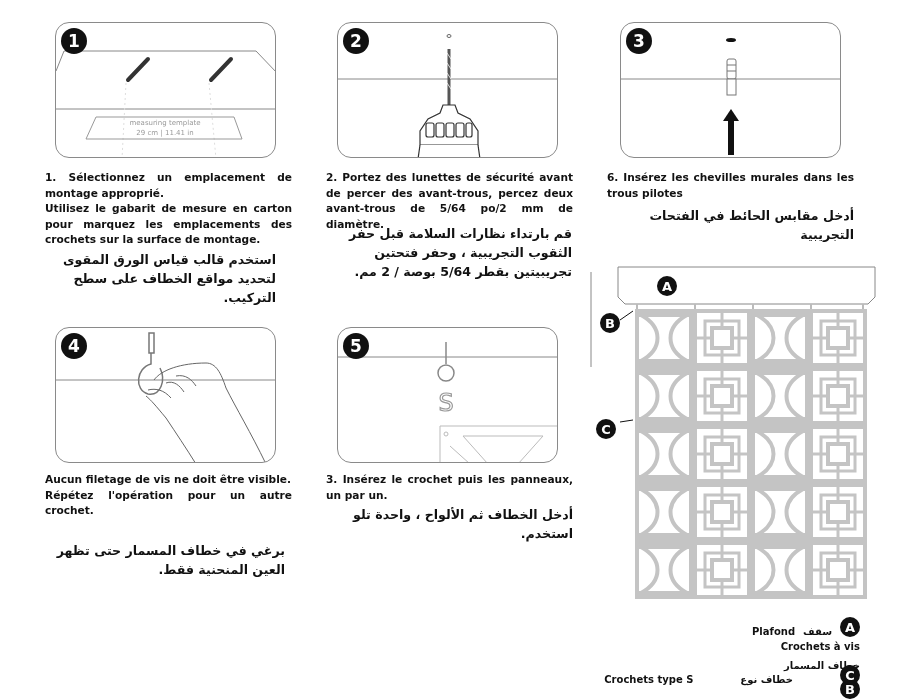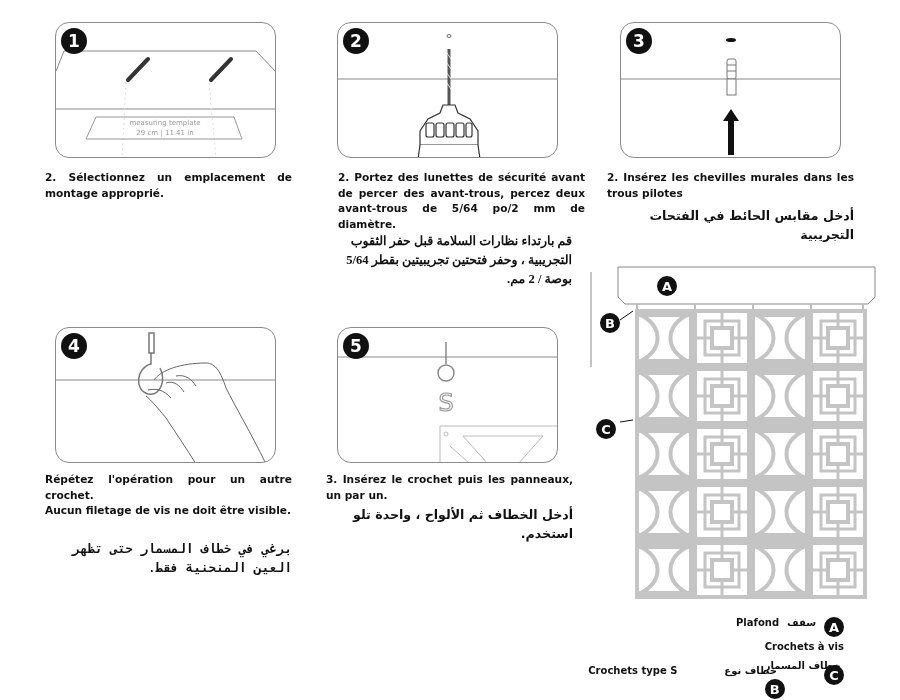--- a/index.html
+++ b/index.html
@@ -22,21 +22,21 @@
   .step-fr {
     position: absolute; font-size: 10.6px; font-weight: bold; line-height: 15.5px;
     text-align: justify; text-align-last: left; color: #111;
   }
   .step-fr p { text-align: justify; }
   .step-ar {
     position: absolute; font-size: 12.6px; font-weight: bold; line-height: 19px;
     direction: rtl; text-align: right; color: #111;
   }
 
-  .legend { position: absolute; right: 56px; display: flex; align-items: flex-start; gap: 8px; padding-left: 44px; }
+  .legend { position: absolute; right: 40px; display: flex; align-items: flex-end; gap: 8px; padding-left: 44px; }
   .legend .txt { font-size: 10px; font-weight: bold; white-space: nowrap; }
   .legend .badge { position: static; width: 20px; height: 20px; font-size: 13px; }
   .callout { position: absolute; width: 20px; height: 20px; font-size: 13px; }
 </style>
 </head>
 <body>
 
 <div class="panel" style="left:55px;top:22px;">
   <svg width="221" height="136">
     <polyline points="0,48 8,28 200,28 221,50" fill="none" stroke="#888" stroke-width="1"></polyline>
@@ -130,44 +130,46 @@
       <line x1="102" y1="98" x2="102" y2="136"></line>
       <circle cx="108" cy="106" r="2"></circle>
       <polygon points="125,108 205,108 180,136 150,136"></polygon>
       <line x1="112" y1="118" x2="132" y2="136"></line>
     </g>
   </svg>
   <div class="badge">5</div>
 </div>
 
 <div class="step-fr" style="left:45px;top:170px;width:247px;">
-  <p>2. Sélectionnez un emplacement de montage approprié.</p>
+  <p>1. Sélectionnez un emplacement de montage approprié.</p>
+  <p>Utilisez le gabarit de mesure en carton pour marquez les emplacements des crochets sur la surface de montage.</p>
 </div>
 <div class="step-ar" style="left:55px;top:250px;width:221px;">
-</div>
-
-<div class="step-fr" style="left:338px;top:170px;width:247px;">
+  <p>استخدم قالب قياس الورق المقوى لتحديد مواقع الخطاف على سطح التركيب.</p>
+</div>
+
+<div class="step-fr" style="left:326px;top:170px;width:247px;">
   <p>2. Portez des lunettes de sécurité avant de percer des avant-trous, percez deux avant-trous de 5/64 po/2 mm de diamètre.</p>
 </div>
-<div class="step-ar" style="left:330px;top:232px;width:242px;font-family:Liberation Serif, serif;">
+<div class="step-ar" style="left:330px;top:224px;width:242px;">
   <p>قم بارتداء نظارات السلامة قبل حفر الثقوب التجريبية ، وحفر فتحتين تجريبيتين بقطر 5/64 بوصة / 2 مم.</p>
 </div>
 
 <div class="step-fr" style="left:607px;top:170px;width:247px;">
-  <p>2. Insérez les chevilles murales dans les trous pilotes</p>
+  <p>6. Insérez les chevilles murales dans les trous pilotes</p>
 </div>
 <div class="step-ar" style="left:607px;top:206px;width:247px;">
   <p>أدخل مقابس الحائط في الفتحات التجريبية</p>
 </div>
 
 <div class="step-fr" style="left:45px;top:472px;width:247px;">
+  <p>Aucun filetage de vis ne doit être visible.</p>
   <p>Répétez l'opération pour un autre crochet.</p>
-  <p>Aucun filetage de vis ne doit être visible.</p>
-</div>
-<div class="step-ar" style="left:45px;top:541px;width:247px;font-family:Liberation Mono, monospace;">
+</div>
+<div class="step-ar" style="left:38px;top:541px;width:247px;">
   <p>برغي في خطاف المسمار حتى تظهر العين المنحنية فقط.</p>
 </div>
 
 <div class="step-fr" style="left:326px;top:472px;width:247px;">
   <p>3. Insérez le crochet puis les panneaux, un par un.</p>
 </div>
 <div class="step-ar" style="left:326px;top:505px;width:247px;">
   <p>أدخل الخطاف ثم الألواح ، واحدة تلو استخدم.</p>
 </div>
 

